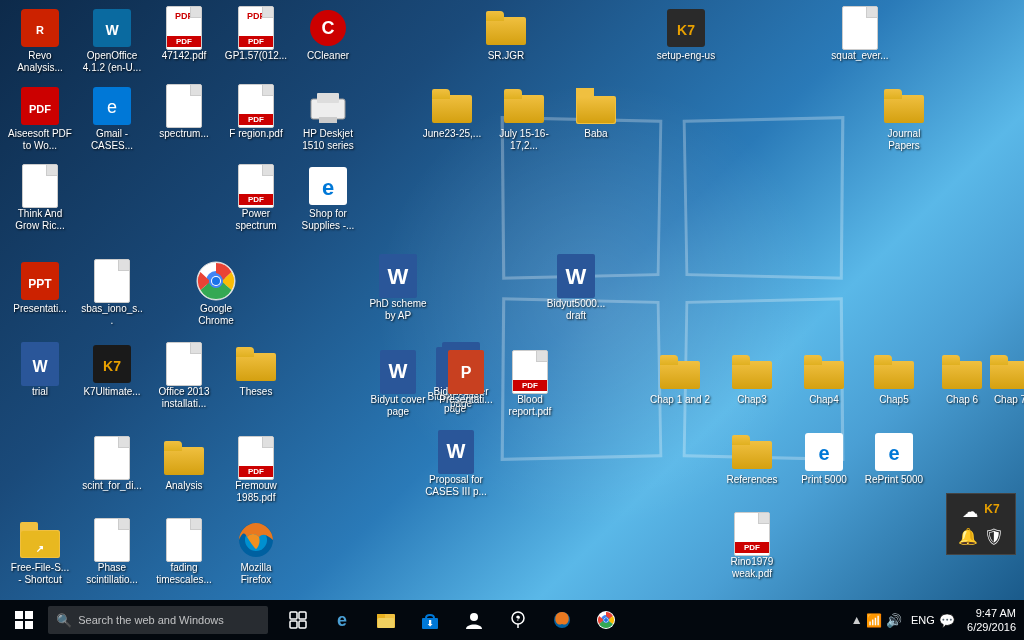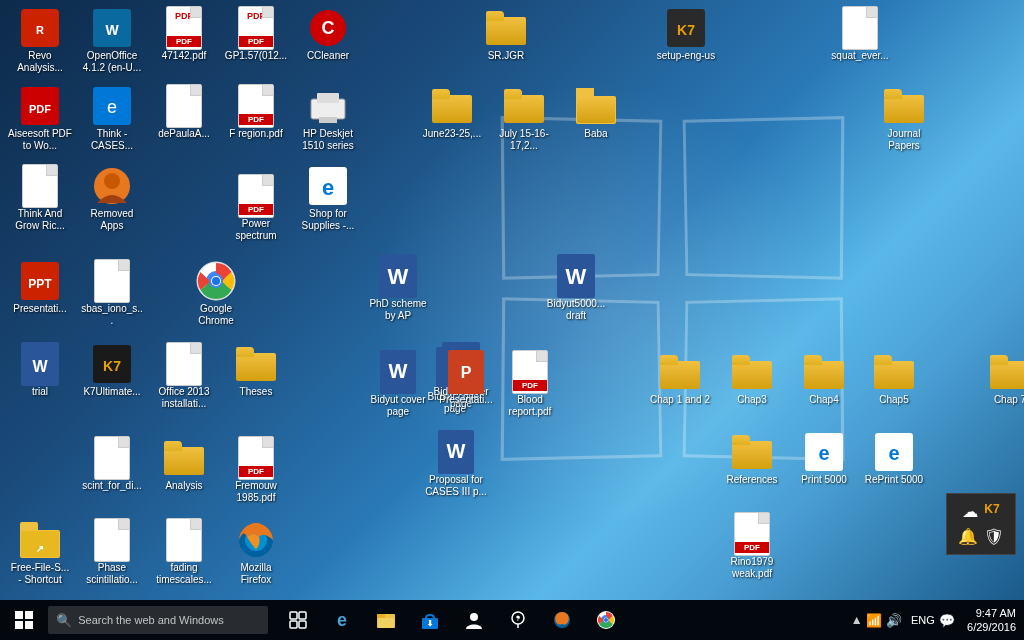--- a/index.html
+++ b/index.html
@@ -340,28 +340,28 @@
     <div class="icon-label">Aiseesoft
 PDF to Wo...</div>
   </div>
   <div class="icon" style="left:76px;top:82px">
     <div class="icon-img">
       <svg width="38" height="38" viewBox="0 0 38 38">
           <rect width="38" height="38" fill="#0078d7" rx="3"></rect>
           <text x="19" y="26" text-anchor="middle" fill="white" font-size="18">e</text>
         </svg>
     </div>
-    <div class="icon-label">Think -
+    <div class="icon-label">Gmail -
 CASES...</div>
   </div>
   <div class="icon" style="left:148px;top:82px">
     <div class="icon-img">
         <div class="file-icon"></div>
       </div>
-    <div class="icon-label">dePaulaA...</div>
+    <div class="icon-label">spectrum...</div>
   </div>
   <div class="icon" style="left:220px;top:82px">
     <div class="icon-img">
       <div class="pdf-icon"></div>
     </div>
     <div class="icon-label">F region.pdf</div>
   </div>
   <div class="icon" style="left:292px;top:82px">
     <div class="icon-img">
       <svg width="38" height="38" viewBox="0 0 38 38">
@@ -410,32 +410,21 @@
     <div class="icon-label">Baba</div>
   </div>
 
   <div class="icon" style="left:4px;top:162px">
     <div class="icon-img">
         <div class="file-icon"></div>
       </div>
     <div class="icon-label">Think And
 Grow Ric...</div>
   </div>
-  <div class="icon" style="left:76px;top:162px">
-    <div class="icon-img">
-      <svg width="38" height="38" viewBox="0 0 38 38">
-          <circle cx="19" cy="19" r="18" fill="#e87820"></circle>
-          <circle cx="19" cy="14" r="8" fill="#c85800"></circle>
-          <path d="M4 36 Q19 20 34 36" fill="#a04010"></path>
-        </svg>
-    </div>
-    <div class="icon-label">Removed
-Apps</div>
-  </div>
-  <div class="icon" style="left:220px;top:172px">
+  <div class="icon" style="left:220px;top:162px">
     <div class="icon-img">
         <div class="pdf-icon"></div>
       </div>
     <div class="icon-label">Power
 spectrum</div>
   </div>
   <div class="icon" style="left:292px;top:162px">
     <div class="icon-img">
       <svg width="38" height="38" viewBox="0 0 38 38">
           <rect width="38" height="38" fill="white" rx="3"></rect>
@@ -601,20 +590,26 @@
     <div class="icon-img">
         <div class="folder-icon"></div>
       </div>
     <div class="icon-label">Chap4</div>
   </div>
   <div class="icon" style="left:858px;top:348px">
     <div class="icon-img">
         <div class="folder-icon"></div>
       </div>
     <div class="icon-label">Chap5</div>
+  </div>
+  <div class="icon" style="left:926px;top:348px">
+    <div class="icon-img">
+        <div class="folder-icon"></div>
+      </div>
+    <div class="icon-label">Chap 6</div>
   </div>
   <div class="icon" style="left:974px;top:348px">
     <div class="icon-img">
         <div class="folder-icon"></div>
       </div>
     <div class="icon-label">Chap 7</div>
   </div>
 
   <div class="icon" style="left:420px;top:428px">
     <div class="icon-img">

